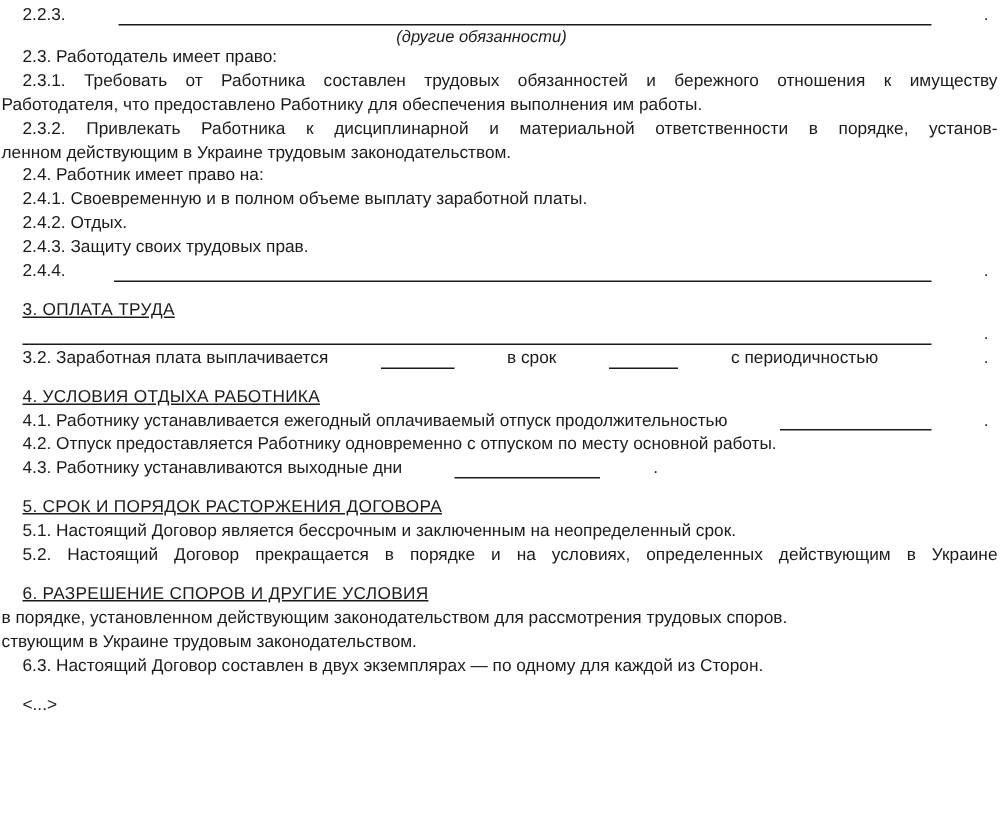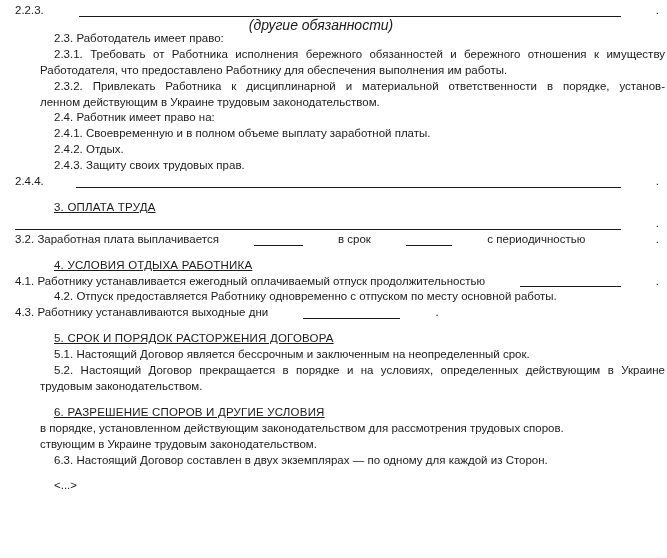--- a/index.html
+++ b/index.html
@@ -7,26 +7,26 @@
     width: 667px;
     height: 558px;
     box-sizing: border-box;
     padding: 3px 2px 0 1px;
     font-family: "Liberation Sans", "DejaVu Sans", sans-serif;
     font-size: 11.5px;
     line-height: 15.9px;
     color: #1b1b1b;
     overflow: hidden;
   }
-  .text, .heading { min-height: 15.9px; margin-left: 39px; }
+  .text, .heading { min-height: 15.9px; }
   .ind { text-indent: 14px; gap: 32px; }
   .just { text-align: justify; text-align-last: justify; }
   .heading { letter-spacing: 0.2px; text-decoration: underline; }
   .caption {
-    font-size: 14px;
+    font-size: 11px;
     font-style: italic;
     line-height: 12px;
     height: 12px;
     width: 640px;
     text-align: center;
   }
   .gap { height: 10px; }
   .fill {
     display: flex;
     align-items: stretch;
@@ -46,21 +46,21 @@
 <body>
 
 <div id="doc">
     <div class="fill ind">
       <span class="txt">2.2.3. </span>
       <span class="blank flexb"></span>
       <span class="txt"> .</span>
     </div>
     <div class="caption">(другие обязанности)</div>
     <div class="text ind">2.3. Работодатель имеет право:</div>
-    <div class="text just ind">2.3.1. Требовать от Работника исполнения бережного обязанностей и бережного отношения к имуществу</div>
+    <div class="text just ind">2.3.1. Требовать от Работника составлен трудовых обязанностей и бережного отношения к имуществу</div>
     <div class="text">Работодателя, что предоставлено Работнику для обеспечения выполнения им работы.</div>
     <div class="text just ind">2.3.2. Привлекать Работника к дисциплинарной и материальной ответственности в порядке, установ-</div>
     <div class="text">ленном действующим в Украине трудовым законодательством.</div>
     <div class="text ind">2.4. Работник имеет право на:</div>
     <div class="text ind">2.4.1. Своевременную и в полном объеме выплату заработной платы.</div>
     <div class="text ind">2.4.2. Отдых.</div>
     <div class="text ind">2.4.3. Защиту своих трудовых прав.</div>
     <div class="fill ind">
       <span class="txt">2.4.4.</span>
       <span class="blank flexb"></span>
@@ -91,21 +91,20 @@
     <div class="text ind">4.2. Отпуск предоставляется Работнику одновременно с отпуском по месту основной работы.</div>
     <div class="fill ind">
       <span class="txt">4.3. Работнику устанавливаются выходные дни </span>
       <span class="blank" style="width: 97px;"></span>
       <span class="txt"> .</span>
     </div>
     <div class="gap"></div>
     <div class="heading ind">5. СРОК И ПОРЯДОК РАСТОРЖЕНИЯ ДОГОВОРА</div>
     <div class="text ind">5.1. Настоящий Договор является бессрочным и заключенным на неопределенный срок.</div>
     <div class="text just ind">5.2. Настоящий Договор прекращается в порядке и на условиях, определенных действующим в Украине</div>
-    <div class="text">трудовым законодательством.</div>
     <div class="gap"></div>
     <div class="heading ind">6. РАЗРЕШЕНИЕ СПОРОВ И ДРУГИЕ УСЛОВИЯ</div>
     <div class="text">в порядке, установленном действующим законодательством для рассмотрения трудовых споров.</div>
     <div class="text">ствующим в Украине трудовым законодательством.</div>
     <div class="text ind">6.3. Настоящий Договор составлен в двух экземплярах — по одному для каждой из Сторон.</div>
     <div class="gap"></div>
     <div class="text ind">&lt;...&gt;</div>
   </div>
 
 </body></html>

